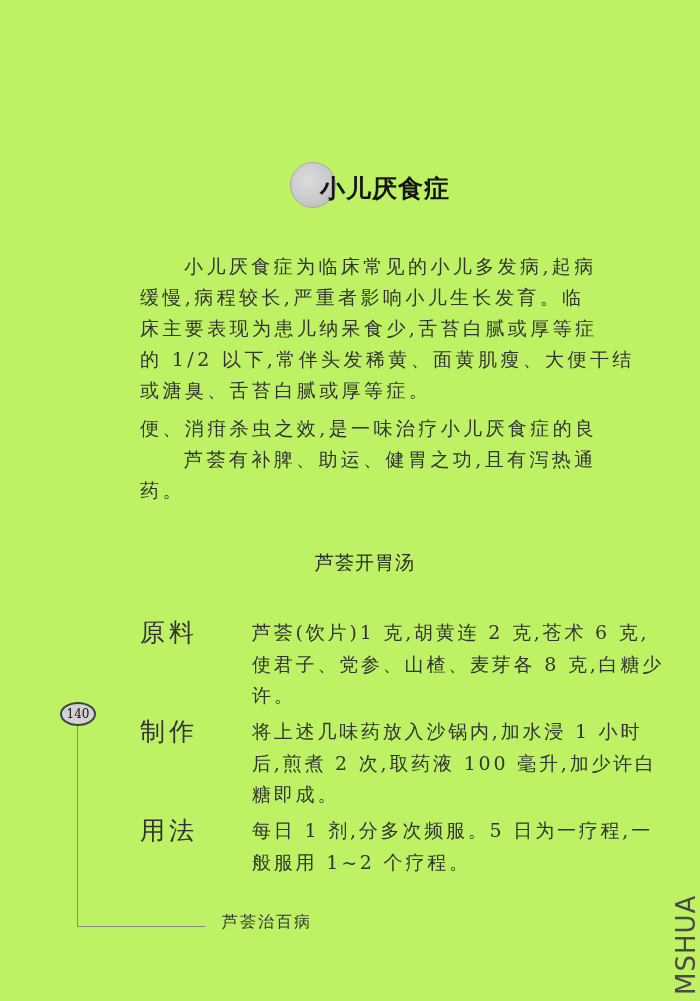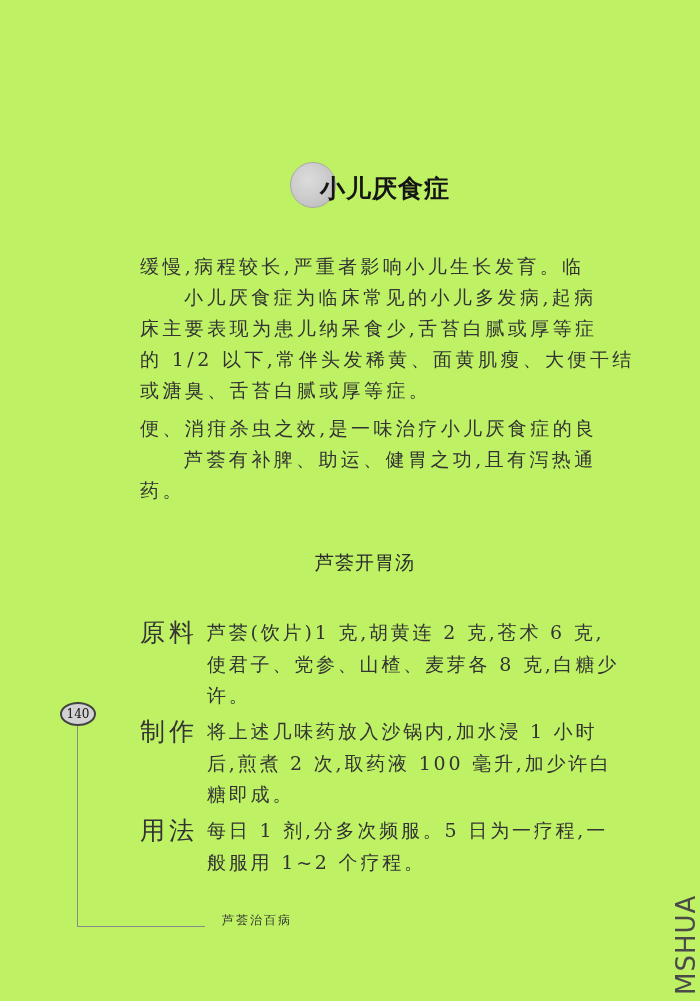--- a/index.html
+++ b/index.html
@@ -101,20 +101,21 @@
       width: 380px;
       font-size: 19px;
       line-height: 31.5px;
       letter-spacing: 2.8px;
       color: #333;
     }
     .recipe-body .line {
       display: block;
       white-space: nowrap;
       height: 31.5px;
+      margin-left: 45px;
     }
 
     
     .page-number {
       position: absolute;
       left: 60px;
       top: 702px;
       width: 32px;
       height: 20px;
       border-radius: 50%;
@@ -141,21 +142,21 @@
       top: 926px;
       width: 128px;
       height: 1px;
       background: #8a8a8a;
     }
     .running-footer {
       position: absolute;
       left: 222px;
       top: 912px;
       font-family: Liberation Mono, monospace;
-      font-size: 12px;
+      font-size: 16px;
       letter-spacing: 2px;
       color: #333;
       white-space: nowrap;
     }
     .watermark {
       position: absolute;
       left: 700px;
       top: 995px;
       transform-origin: 0 0;
       transform: rotate(-90deg);
@@ -173,22 +174,22 @@
 <body>
 
 <div class="page">
 
   <div class="title-wrap">
     <div class="title-circle"></div>
     <div class="title-text">小儿厌食症</div>
   </div>
 
   <div class="para" style="top:251px;">
+    <span class="line indent">小儿厌食症为临床常见的小儿多发病,起病</span>
     <span class="line">缓慢,病程较长,严重者影响小儿生长发育。临</span>
-    <span class="line indent">小儿厌食症为临床常见的小儿多发病,起病</span>
     <span class="line">床主要表现为患儿纳呆食少,舌苔白腻或厚等症</span>
     <span class="line">的 1/2 以下,常伴头发稀黄、面黄肌瘦、大便干结</span>
     <span class="line">或溏臭、舌苔白腻或厚等症。</span>
   </div>
 
   <div class="para" style="top:413px;">
     <span class="line">便、消疳杀虫之效,是一味治疗小儿厌食症的良</span>
     <span class="line indent">芦荟有补脾、助运、健胃之功,且有泻热通</span>
     <span class="line">药。</span>
   </div>

